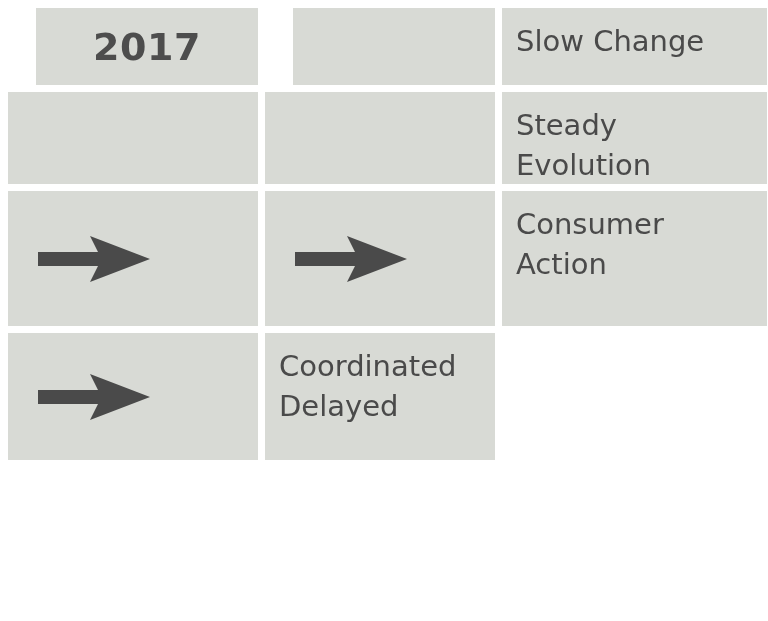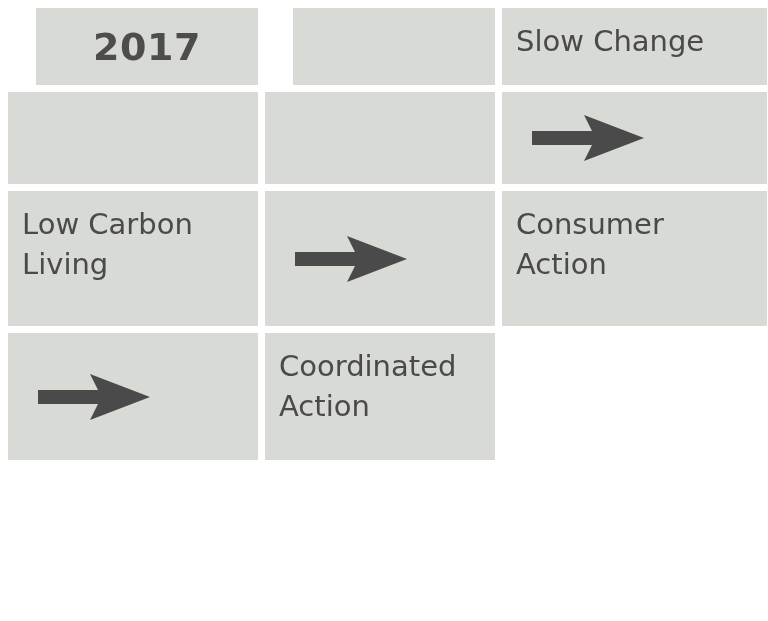--- a/index.html
+++ b/index.html
@@ -107,44 +107,44 @@
     </div>
 
     <div class="cell label">
       <span class="label-text">Slow Change</span>
     </div>
     <div class="cell arrow-cell empty-cell"></div>
     <div class="cell label empty-cell">
       <span class="label-text"></span>
     </div>
 
+    <div class="cell label">
+      <span class="label-text">Steady
+Evolution</span>
+    </div>
     <div class="cell arrow-cell">
       <svg class="arrow-icon" viewBox="0 0 112 50">
         <path d="M0 18 L60 18 L52 2 L112 25 L52 48 L60 32 L0 32 Z" fill="#4a4a4a"></path>
       </svg>
     </div>
 
-    <div class="cell label">
-      <span class="label-text">Low Carbon
-Living</span>
-    </div>
     <div class="cell arrow-cell">
       <svg class="arrow-icon" viewBox="0 0 112 50">
         <path d="M0 18 L60 18 L52 2 L112 25 L52 48 L60 32 L0 32 Z" fill="#4a4a4a"></path>
       </svg>
     </div>
 
     <div class="cell label">
       <span class="label-text">Consumer
 Action</span>
     </div>
     <div class="cell arrow-cell">
       <svg class="arrow-icon" viewBox="0 0 112 50">
         <path d="M0 18 L60 18 L52 2 L112 25 L52 48 L60 32 L0 32 Z" fill="#4a4a4a"></path>
       </svg>
     </div>
     <div class="cell label">
       <span class="label-text">Coordinated
-Action</span>
+Delayed</span>
     </div>
 
   </div>
 </div>
 
 </body></html>

